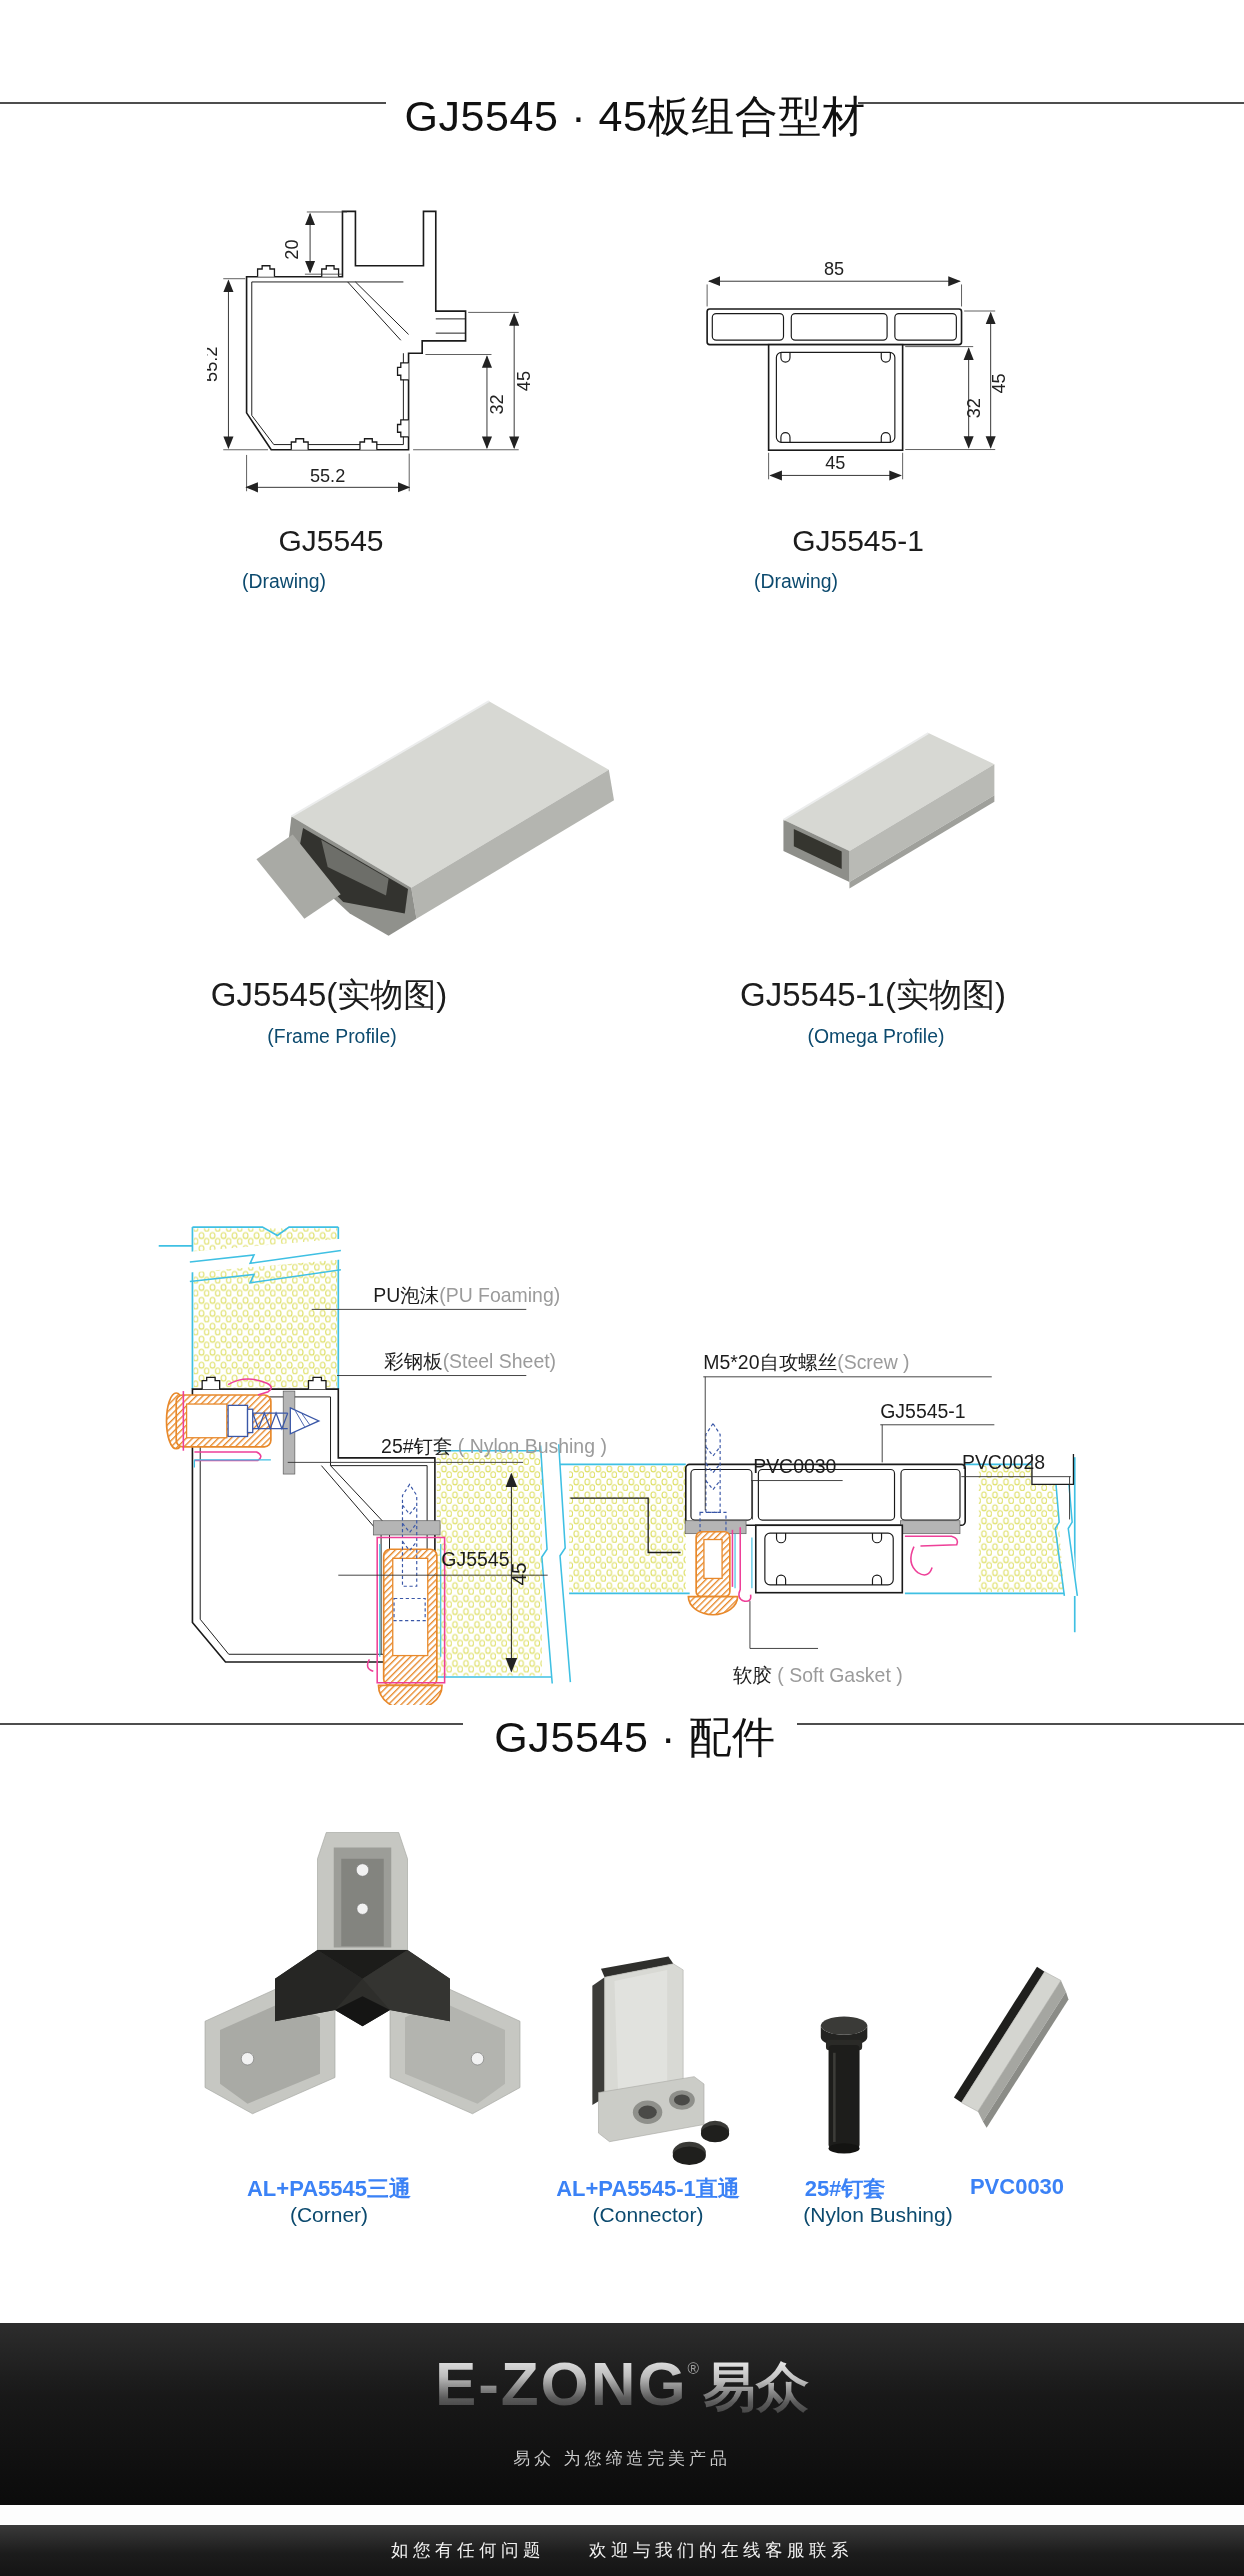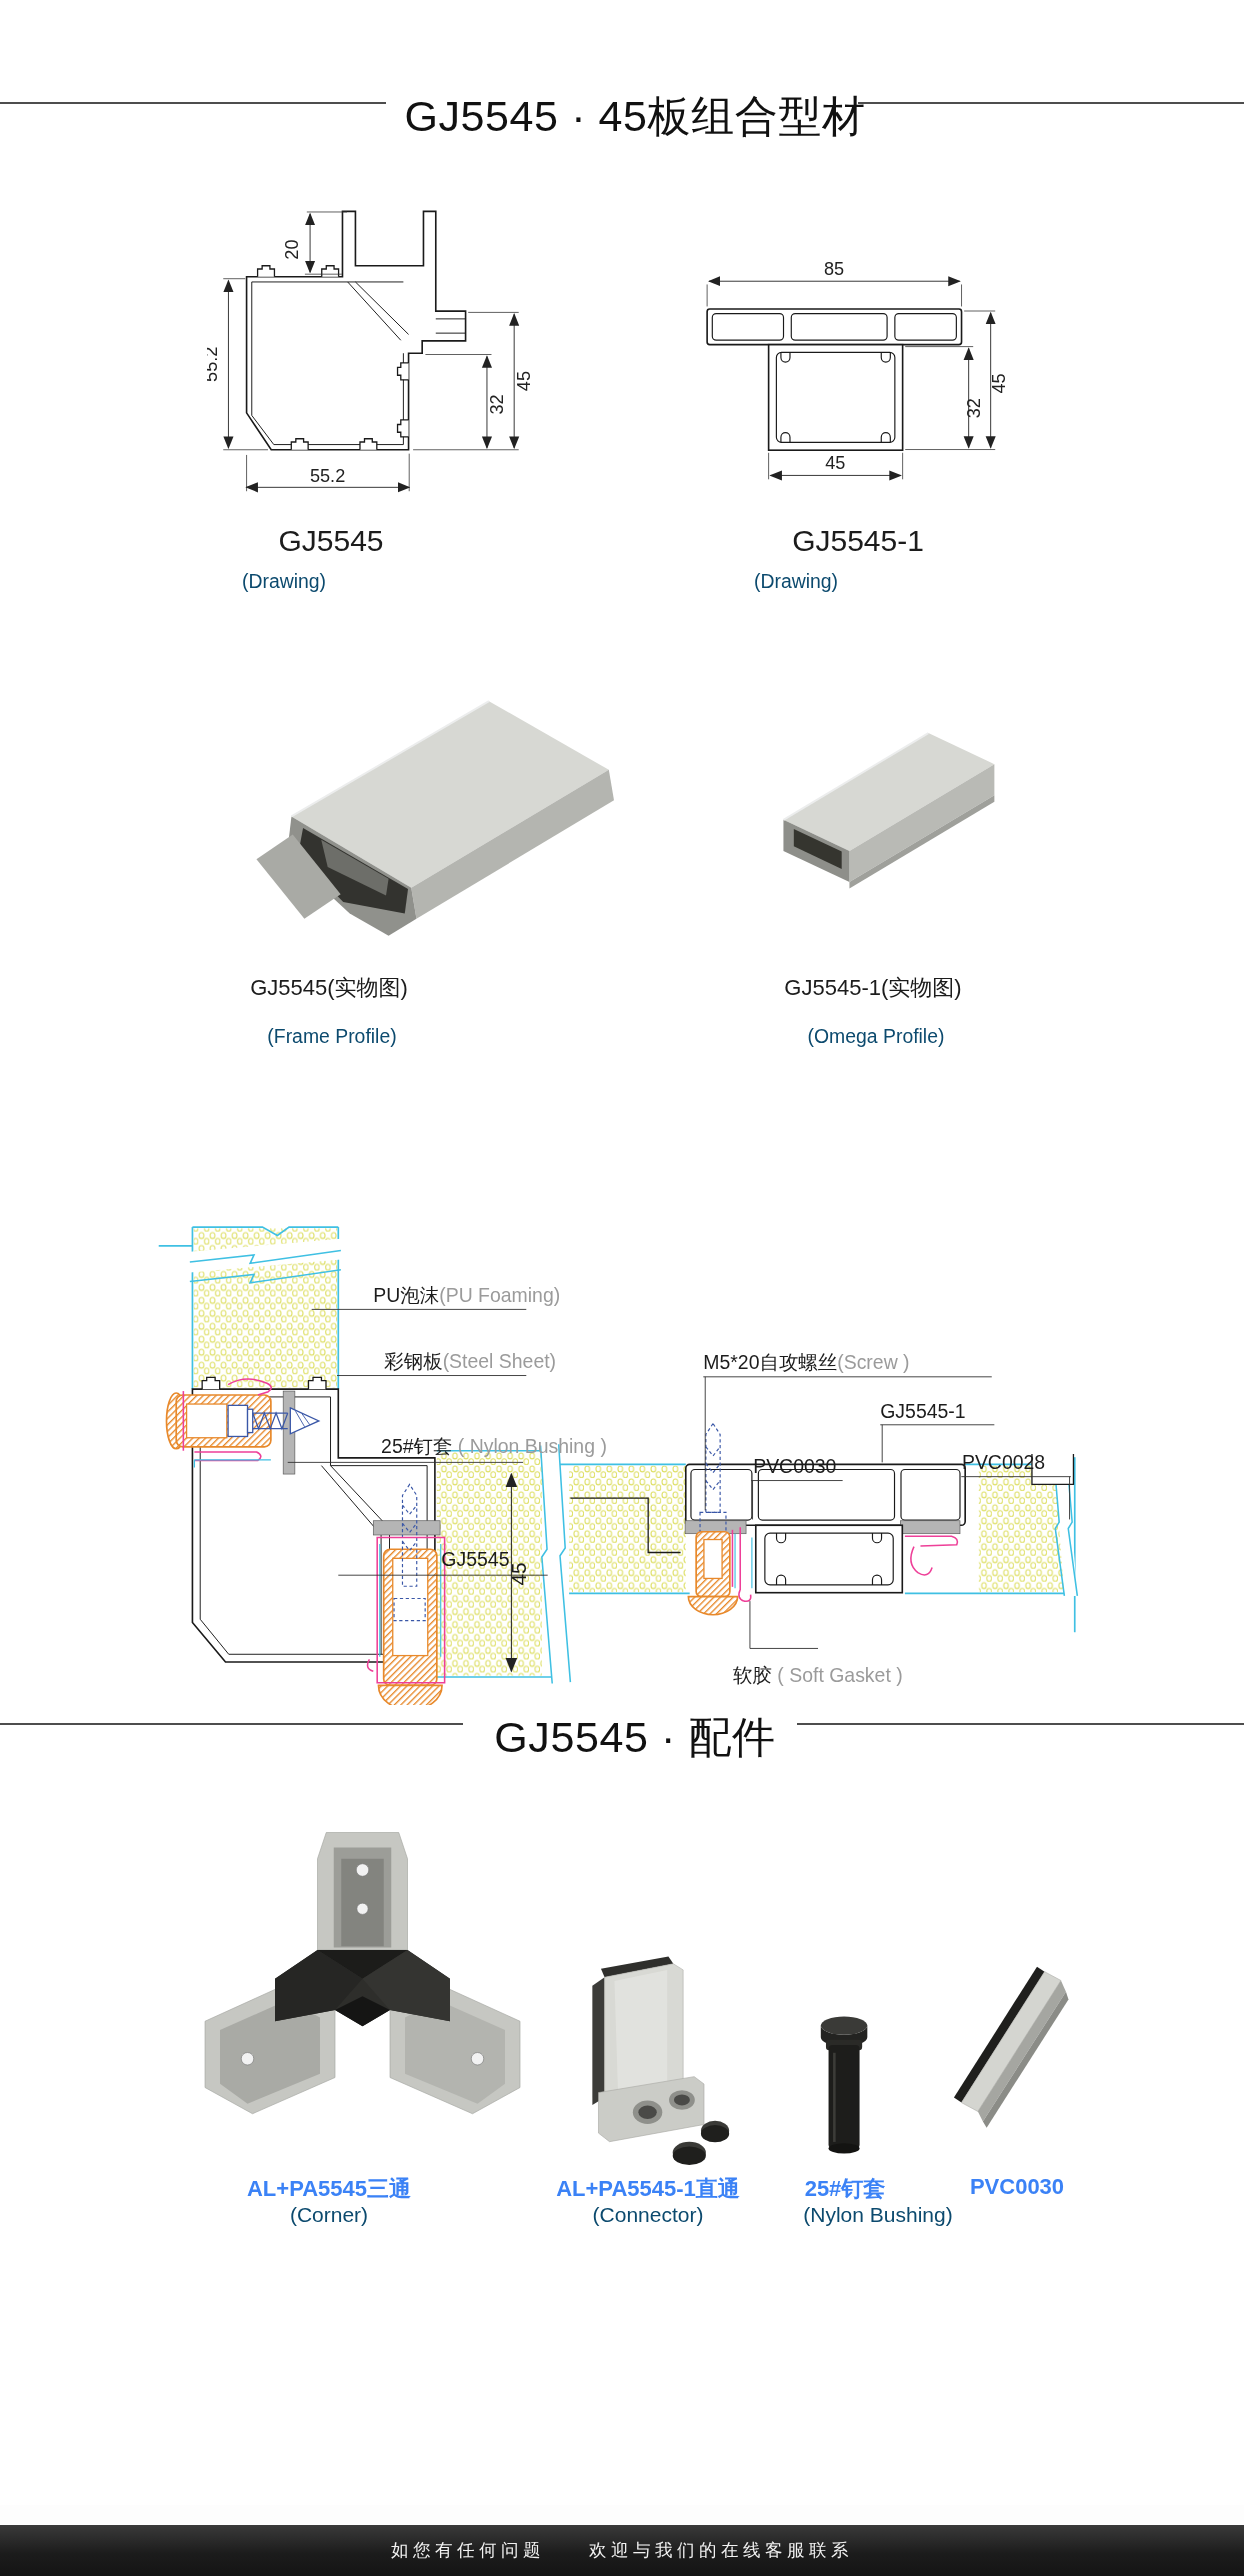--- a/index.html
+++ b/index.html
@@ -7,21 +7,21 @@
         font-family:"Liberation Sans",sans-serif;color:#111;}
   .abs{position:absolute;}
   
   .sec{position:absolute;left:0;width:1244px;height:41px;}
   .sec .ln{position:absolute;top:19px;height:1.9px;background:#4d4d4d;}
   .sec h2{margin:13px;position:absolute;left:0;width:100%;text-align:center;top:0;
           font-size:43px;font-weight:500;color:#111;letter-spacing:0.6px;line-height:41px;}
   
   .lbl{position:absolute;transform:translateX(-50%);white-space:nowrap;text-align:center;}
   .name1{font-size:30px;color:#1c1c1c;font-weight:500;}
-  .name2{font-size:22px;color:#1c1c1c;font-weight:500;}
+  .name2{font-size:33px;color:#1c1c1c;font-weight:500;}
   .name3{font-size:22px;color:#3b82f6;font-weight:700;}
   .sub{color:#0c4a6e;}
   .sub1{font-size:19.4px;}
   .sub3{font-size:21px;}
   svg text{font-family:"Liberation Sans",sans-serif;}
   
   .footer-black{position:absolute;left:0;top:2323px;width:1244px;height:183px;
      background:linear-gradient(180deg,#2d2d2d 0%,#181818 40%,#0b0b0b 100%);}
   .logo-row{position:absolute;left:0;top:24.6px;width:100%;text-align:center;white-space:nowrap;}
   .logo-main,.logo-cn{font-weight:bold;background:linear-gradient(180deg,#f2f2f2 5%,#bdbdbd 40%,#5c5c5c 70%,#2f2f2f 100%);
@@ -381,19 +381,25 @@
 
   <div class="lbl name3" style="left:329px;top:2174px">AL+PA5545三通</div>
   <div class="lbl sub sub3" style="left:329px;top:2203px">(Corner)</div>
   <div class="lbl name3" style="left:648px;top:2174px">AL+PA5545-1直通</div>
   <div class="lbl sub sub3" style="left:648px;top:2203px">(Connector)</div>
   <div class="lbl name3" style="left:845px;top:2174px">25#钉套</div>
   <div class="lbl sub sub3" style="left:878px;top:2203px">(Nylon Bushing)</div>
   <div class="lbl name3" style="left:1017px;top:2174px">PVC0030</div>
   <div class="lbl sub sub3" style="left:1017px;top:2203px"></div>
 
+  <div class="footer-black">
+    <div class="logo-row">
+      <span class="logo-main">E-ZONG</span><span class="logo-reg">®</span><span class="logo-cn">易众</span>
+    </div>
+    <div class="tagline">易众 为您缔造完美产品</div>
+  </div>
   <div class="white-strip"></div>
   <div class="bottom-bar">
     <div>如您有任何问题　　欢迎与我们的在线客服联系</div>
   </div>
 
 </div>
 
 
 </body></html>

